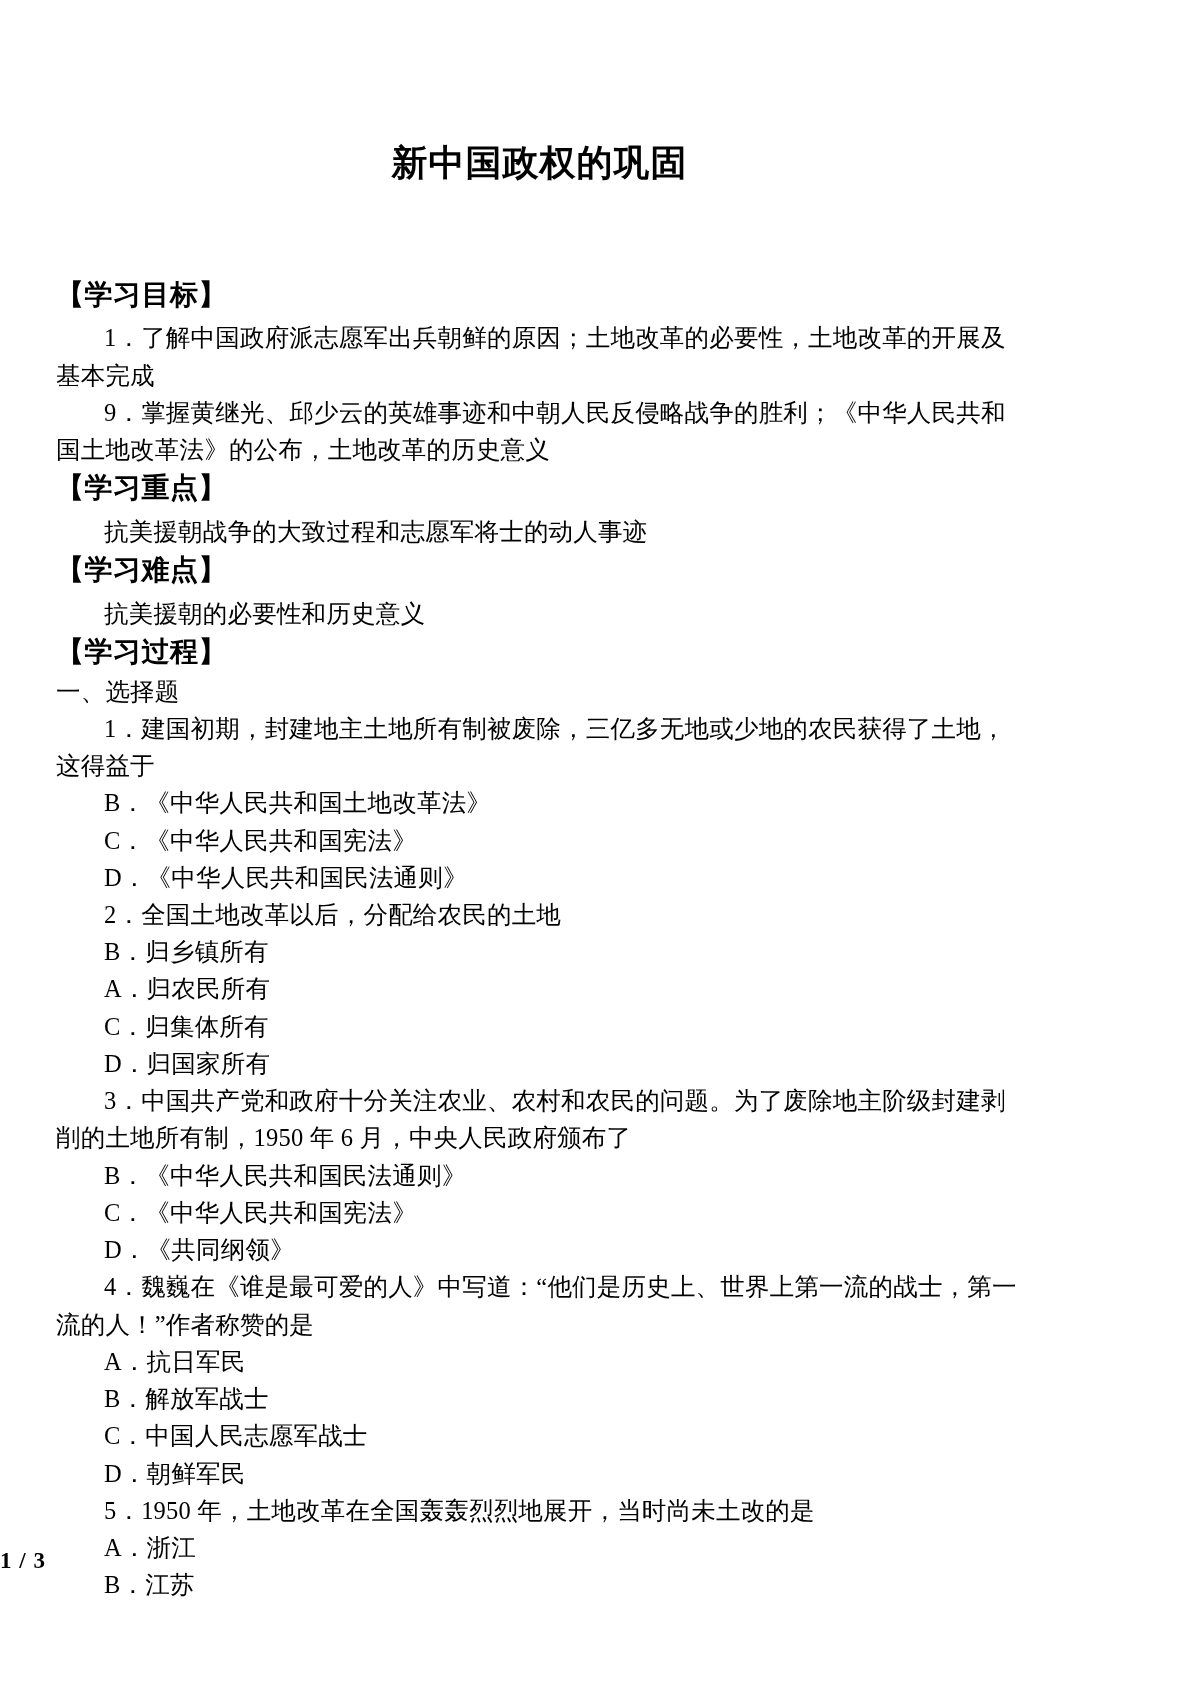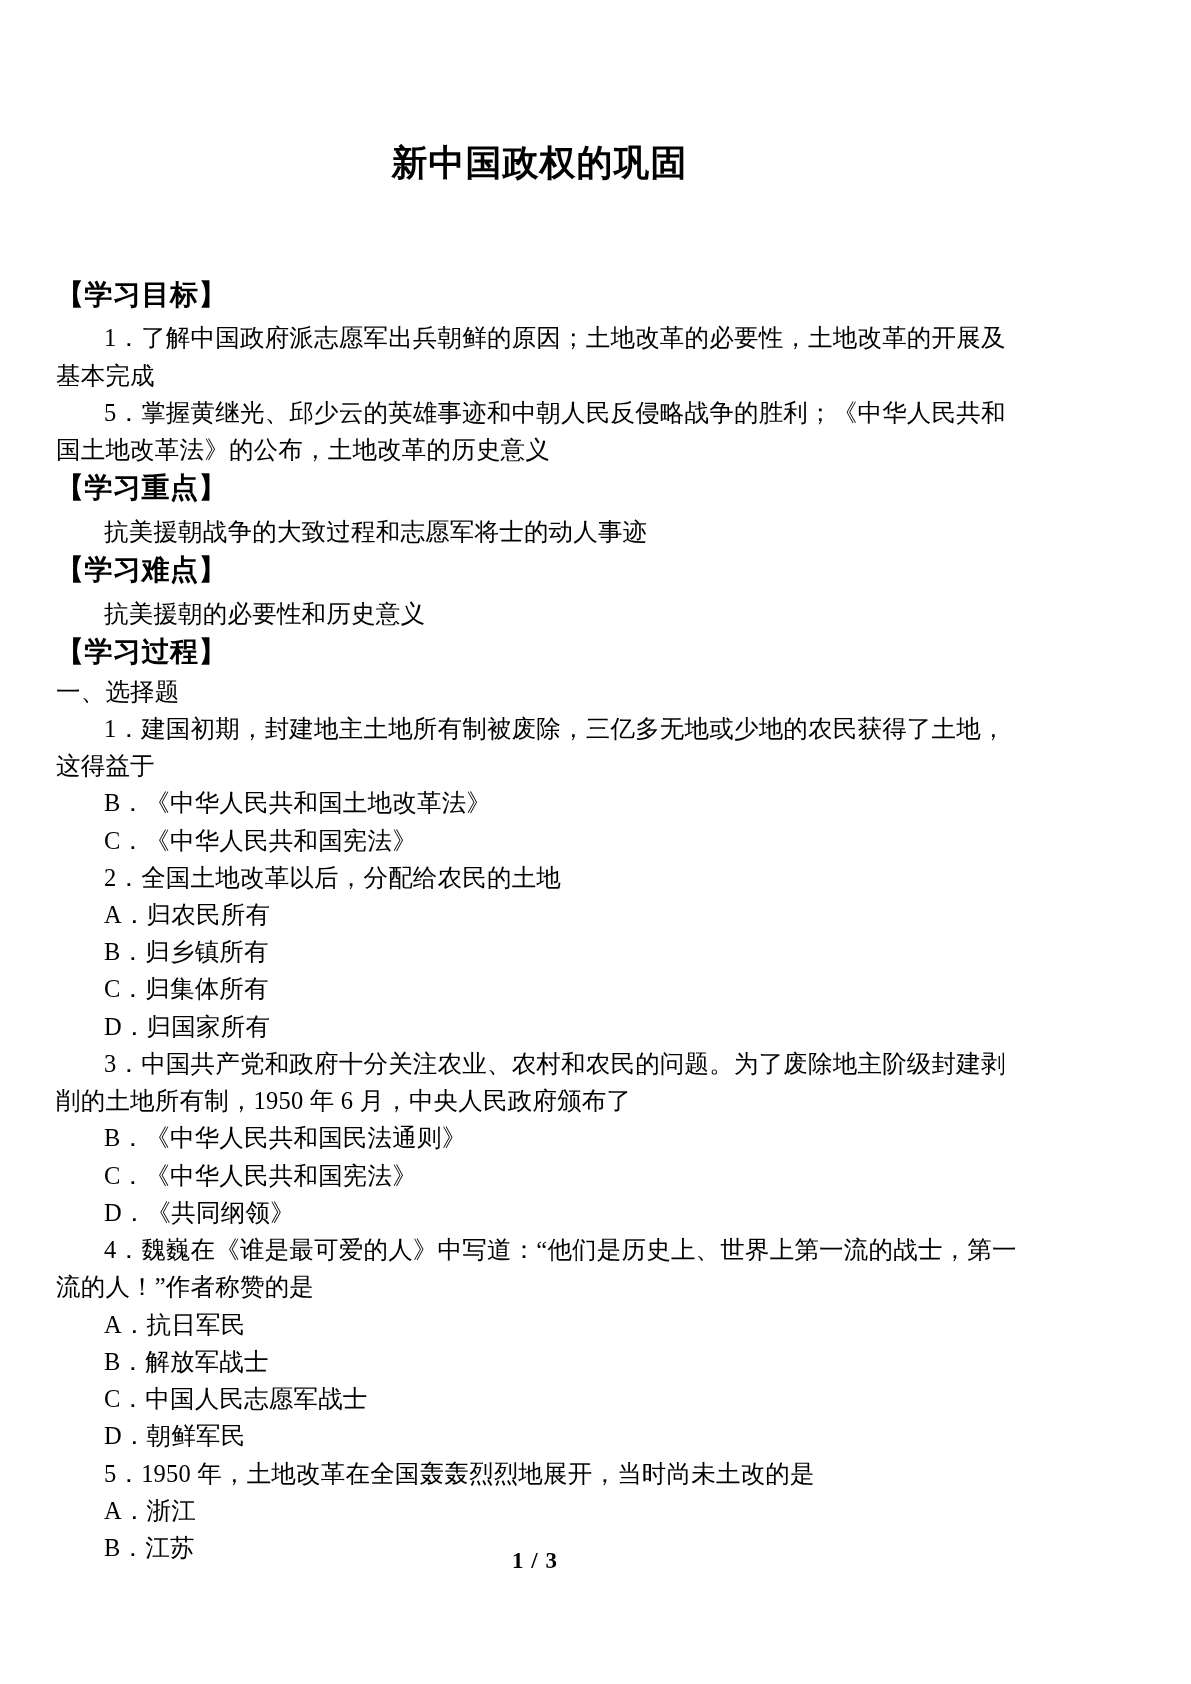--- a/index.html
+++ b/index.html
@@ -54,65 +54,65 @@
     text-indent: 48px;
   }
   .no-indent { padding-left: 0; text-indent: 0; }
   .after-heading { margin-top: 4px; }
 
   .footer {
     position: absolute;
     left: 0;
     right: 9px;
     top: 1548px;
-    text-align: center;
     font-size: 23px;
     font-weight: bold;
     font-family: "Liberation Serif", "DejaVu Serif", serif;
     letter-spacing: 1px;
   }
 </style>
 </head>
 <body>
 
 <div class="page">
 
   <div class="doc-title">新中国政权的巩固</div>
   <div class="title-gap"></div>
 
   <div>
     <div class="section-heading">【学习目标】</div>
     <div class="body-line indent-hang after-heading">1．了解中国政府派志愿军出兵朝鲜的原因；土地改革的必要性，土地改革的开展及基本完成</div>
-    <div class="body-line indent-hang">5．掌握黄继光、邱少云的英雄事迹和中朝人民反侵略战争的胜利；《中华人民共和国土地改革法》的公布，土地改革的历史意义</div>
+    <div class="body-line indent-hang">9．掌握黄继光、邱少云的英雄事迹和中朝人民反侵略战争的胜利；《中华人民共和国土地改革法》的公布，土地改革的历史意义</div>
   </div>
 
   <div>
     <div class="section-heading">【学习重点】</div>
     <div class="body-line indent-2 after-heading">抗美援朝战争的大致过程和志愿军将士的动人事迹</div>
   </div>
 
   <div>
     <div class="section-heading">【学习难点】</div>
     <div class="body-line indent-2 after-heading">抗美援朝的必要性和历史意义</div>
   </div>
 
   <div>
     <div class="section-heading">【学习过程】</div>
     <div class="body-line no-indent">一、选择题</div>
 
     <div>
       <div class="body-line indent-hang">1．建国初期，封建地主土地所有制被废除，三亿多无地或少地的农民获得了土地，这得益于</div>
       <div class="body-line indent-2">B．《中华人民共和国土地改革法》</div>
       <div class="body-line indent-2">C．《中华人民共和国宪法》</div>
+      <div class="body-line indent-2">D．《中华人民共和国民法通则》</div>
     </div>
 
     <div>
       <div class="body-line indent-hang">2．全国土地改革以后，分配给农民的土地</div>
+      <div class="body-line indent-2">B．归乡镇所有</div>
       <div class="body-line indent-2">A．归农民所有</div>
-      <div class="body-line indent-2">B．归乡镇所有</div>
       <div class="body-line indent-2">C．归集体所有</div>
       <div class="body-line indent-2">D．归国家所有</div>
     </div>
 
     <div>
       <div class="body-line indent-hang">3．中国共产党和政府十分关注农业、农村和农民的问题。为了废除地主阶级封建剥削的土地所有制，1950 年 6 月，中央人民政府颁布了</div>
       <div class="body-line indent-2">B．《中华人民共和国民法通则》</div>
       <div class="body-line indent-2">C．《中华人民共和国宪法》</div>
       <div class="body-line indent-2">D．《共同纲领》</div>
     </div>

